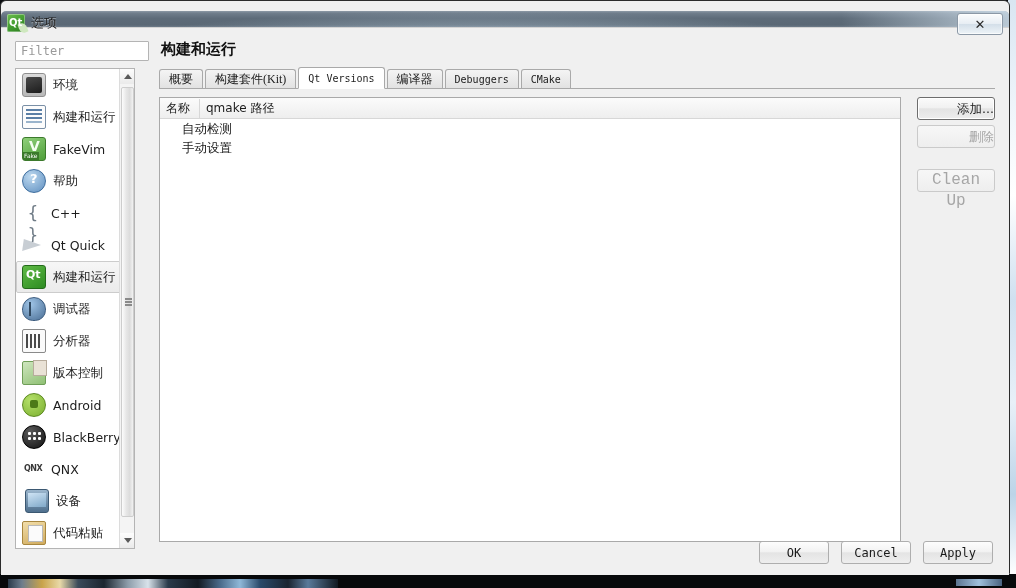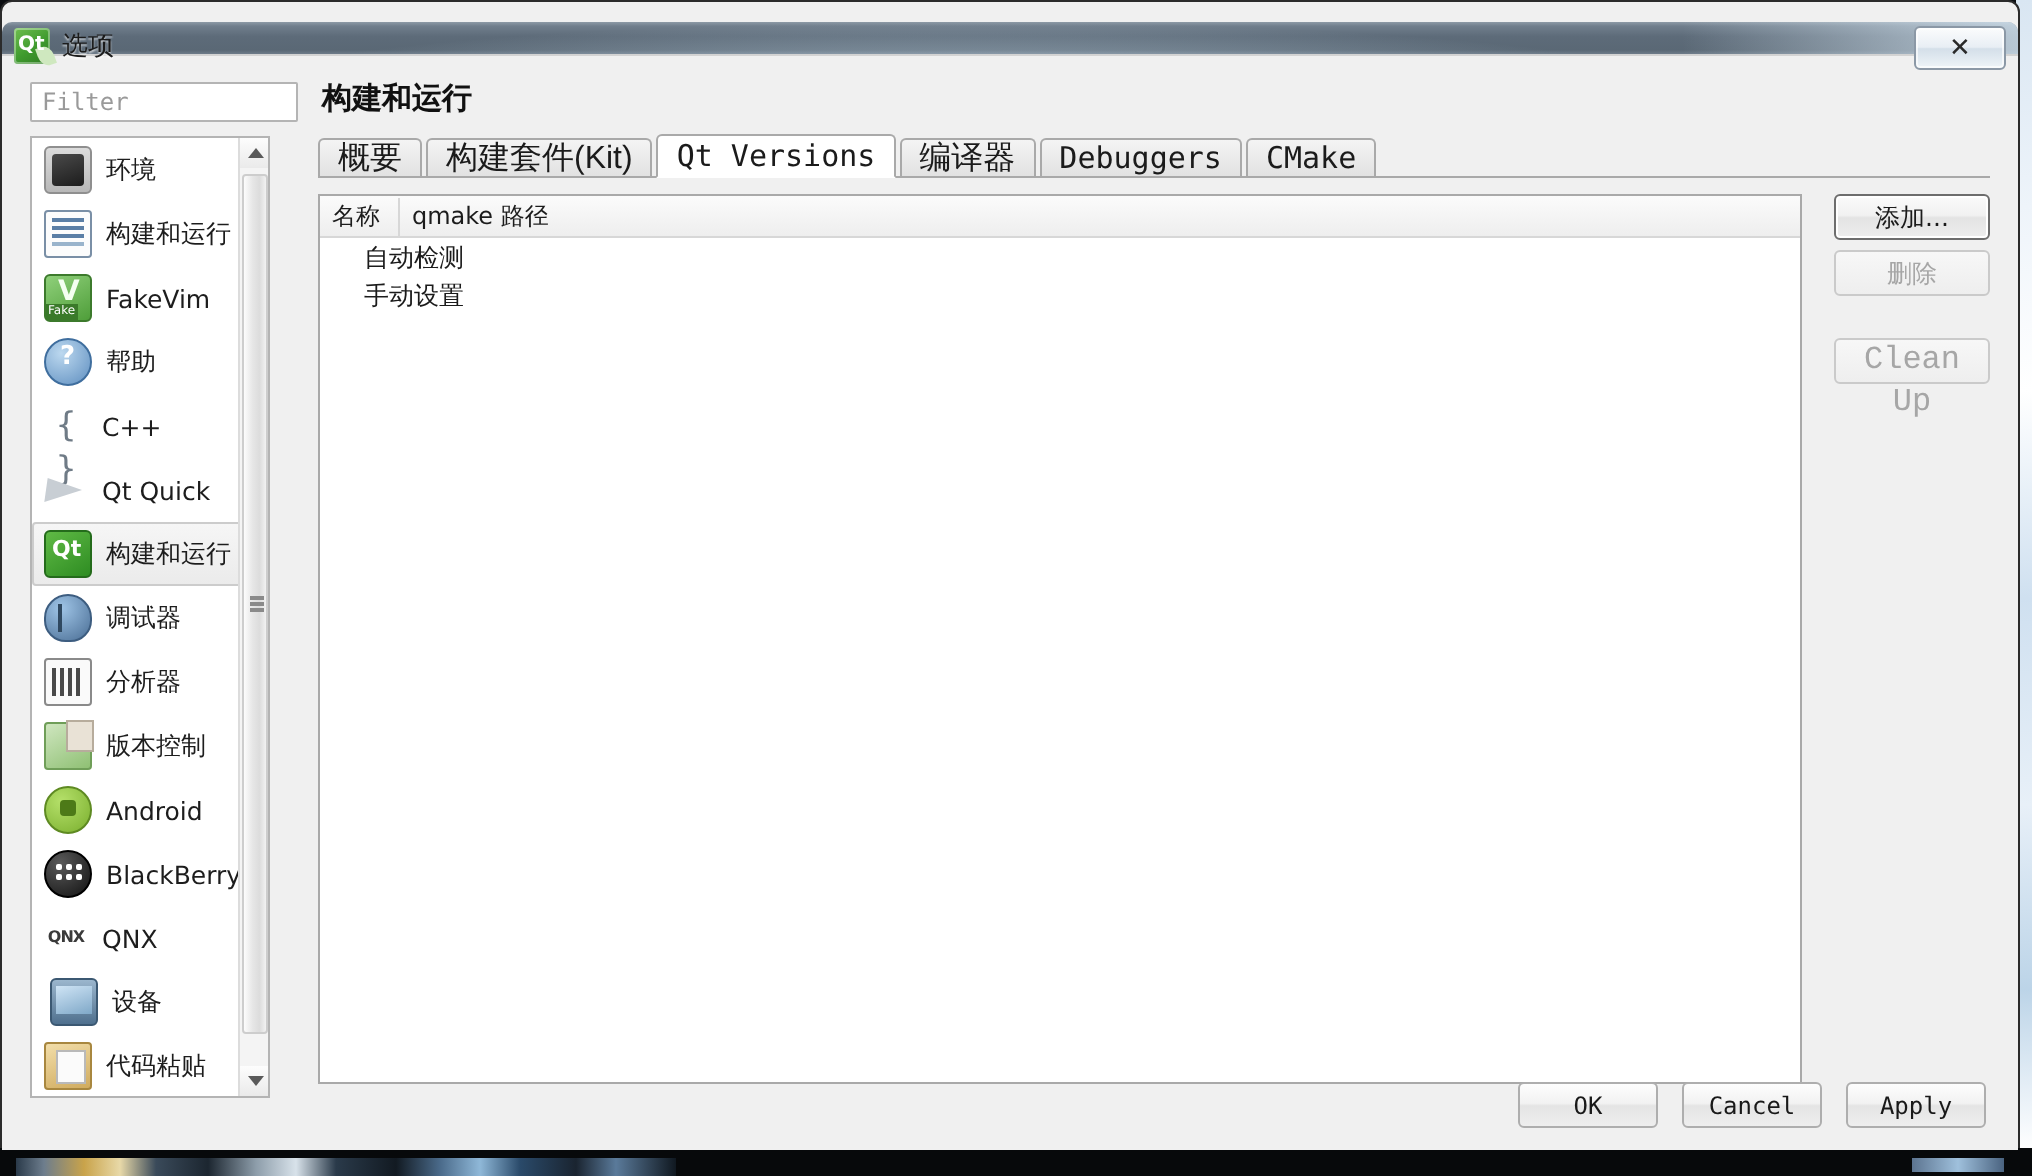--- a/index.html
+++ b/index.html
@@ -234,24 +234,24 @@
   
   #tabbar {
     position: relative; height: 21px; display: flex; align-items: flex-end; gap: 0px;
     border-bottom: 1px solid #a9a9a9;
   }
   .tab {
     height: 19px; line-height: 19px; padding: 0 9px; margin-right: 2px;
     background: linear-gradient(180deg,#f4f4f4,#e2e2e2);
     border: 1px solid #a9a9a9; border-bottom: none;
     border-radius: 3px 3px 0 0; box-sizing: border-box;
-    font-size: 16px; color: #1b1b1b; cursor: pointer; white-space: nowrap;
-    font-family: Liberation Sans, sans-serif;
-  }
-  .tab.latin { font-family: "DejaVu Sans Mono", monospace; font-size: 15px; margin-top: 16px; }
+    font-size: 12px; color: #1b1b1b; cursor: pointer; white-space: nowrap;
+    font-family: Liberation Serif, serif;
+  }
+  .tab.latin { font-family: "DejaVu Sans Mono", monospace; font-size: 10px; margin-top: 16px; }
   .tab.active {
     background: #ffffff; height: 22px; line-height: 21px;
     position: relative; top: 1px; z-index: 2;
     border-bottom: 1px solid #ffffff;
   }
 
   
   #panel {
     position: absolute; left: 0; top: 51px; right: 0; bottom: 0;
     background: #f0f0f0;
@@ -283,21 +283,21 @@
     position: absolute; right: 0; top: 6px; width: 78px;
   }
   .btn {
     display: block; width: 78px; height: 23px; margin-bottom: 5px;
     background: linear-gradient(180deg,#fbfbfb 0%,#f1f1f1 46%,#e3e3e3 52%,#ededed 100%);
     border: 1px solid #b0b0b0; border-radius: 3px; box-sizing: border-box;
     font-size: 16px; color: #1b1b1b; cursor: pointer; text-align: center;
     line-height: 21px; font-family: Liberation Mono, monospace;
     padding: 0;
   }
-  .btn.cjk { font-family: "DejaVu Sans", sans-serif; font-size: 12.5px; }
+  .btn.cjk { font-family: "DejaVu Sans", sans-serif; font-size: 12.5px; text-align: right; }
   .btn.focused {
     border: 1px solid #6d6d6d;
     box-shadow: inset 0 0 0 1px #ffffff;
   }
   .btn.disabled { color: #a6a6a6; background: linear-gradient(180deg,#f7f7f7,#eeeeee); border-color:#cacaca; cursor: default; }
   .btn.gap-top { margin-top: 21px; }
 
   
   #bottom-bar {
     position: absolute; left: 0; right: 0; bottom: 0; height: 40px;

